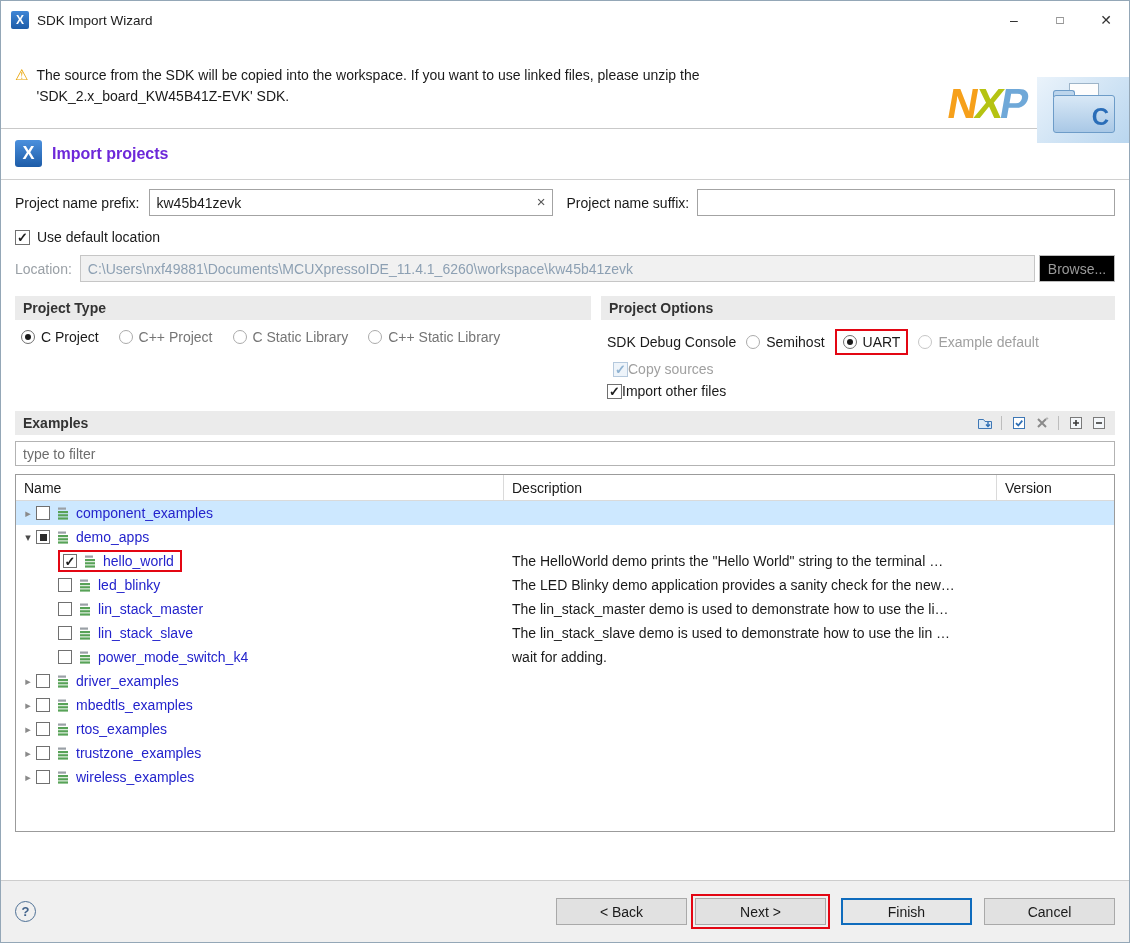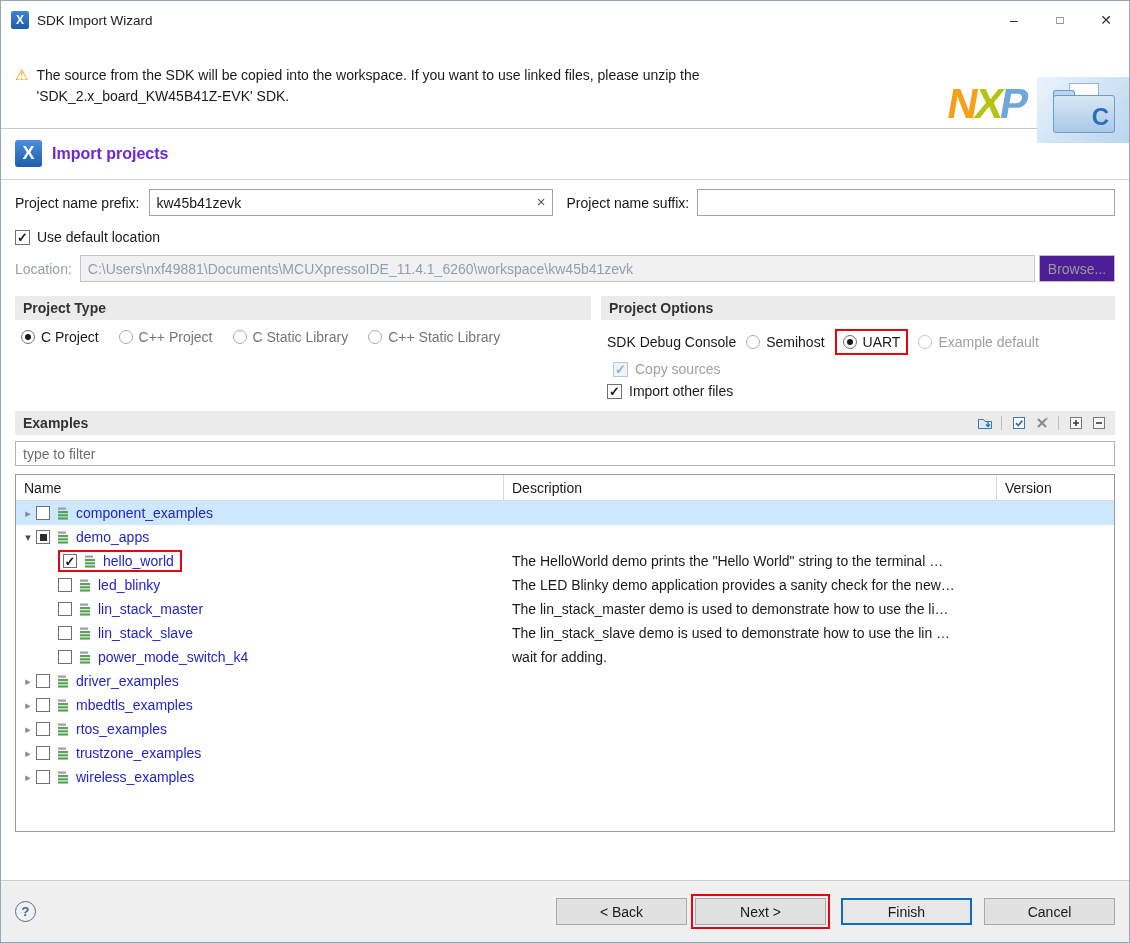--- a/index.html
+++ b/index.html
@@ -41,21 +41,21 @@
   .input-wrap { position:relative; display:inline-flex; }
   .prefix-wrap { width:404px; margin-left:9px; }
   .prefix-wrap .text-input { width:100%; }
   .clear-x { position:absolute; right:7px; top:4px; color:#555; font-size:15px; cursor:default; }
   .suffix-label { margin-left:14px;text-align:center; }
   .suffix-input { flex:1 1 auto; margin-left:8px; padding-right:7px; }
   .cb-row { padding-top:13px; gap:7px; }
   .loc-row { padding-top:10px; }
   .loc-label { color:#9aa0a6; }
   .loc-input { flex:1 1 auto; margin-left:8px; background:#f1f1f1; border:1px solid #c6c6c6; color:#8da0b3; padding-right:7px; }
-  .browse-btn { margin-left:4px; width:76px; height:27px; background:#4c1d95; border:1px solid #bdbdbd; color:#9b9b9b; font:inherit; }
+  .browse-btn { margin-left:4px; width:76px; height:27px; background:#000000; border:1px solid #bdbdbd; color:#9b9b9b; font:inherit; }
 
   
   .cb { width:15px; height:15px; border:1px solid #707070; background:#fff; display:inline-flex; align-items:center; justify-content:center; flex:0 0 auto; }
   .cb.checked::after { content:"\2713"; font-size:13px; font-weight:bold; color:#1d1d1d; line-height:1; }
   .cb.partial::after { content:""; width:7px; height:7px; background:#2b2b2b; }
   .cb.disabled { border-color:#b5c9dd; background:#eef4fa; }
   .cb.disabled.checked::after { color:#8fb2d1; }
   .radio { width:14px; height:14px; border:1px solid #6e6e6e; border-radius:50%; background:#fff; position:relative; flex:0 0 auto; }
   .radio.unsel { border-color:#ababab; }
   .radio.selected::after { content:""; position:absolute; left:3px; top:3px; right:3px; bottom:3px; background:#1a1a1a; border-radius:50%; }
@@ -65,21 +65,21 @@
   .lbl-disabled { color:#a0a0a0; }
 
   
   .groups-row { display:flex; gap:10px; padding:14px 14px 0 14px; align-items:flex-start; }
   .group-type { width:576px; flex:0 0 auto; }
   .group-options { flex:1 1 auto; }
   .group-header { background:#ebebeb; padding:4px 8px; font-weight:bold; color:#333; }
   .group-body { padding:9px 6px 0 6px; }
   .radio-line { display:flex; align-items:center; gap:20px; }
   .opt-line1 { display:flex; align-items:center; gap:10px; }
-  .opt-line { display:flex; align-items:center; gap:7px; margin-top:6px; }
+  .opt-line { display:flex; align-items:center; margin-top:6px; }
   .opt-indent { margin-left:6px; }
   .red-box { border:2px solid #e30613; display:inline-flex; align-items:center; }
   .uart-box { padding:3px 6px; gap:6px; }
 
   
   .examples-section { padding:12px 14px 0 14px; flex:0 0 auto; }
   .section-header { background:#ebebeb; display:flex; align-items:center; padding:3px 8px; height:24px; }
   .section-title { font-weight:bold; color:#333; }
   .toolbar { margin-left:auto; display:flex; align-items:center; gap:6px; }
   .tb-icon { width:17px; height:17px; display:inline-flex; align-items:center; justify-content:center; cursor:default; }

